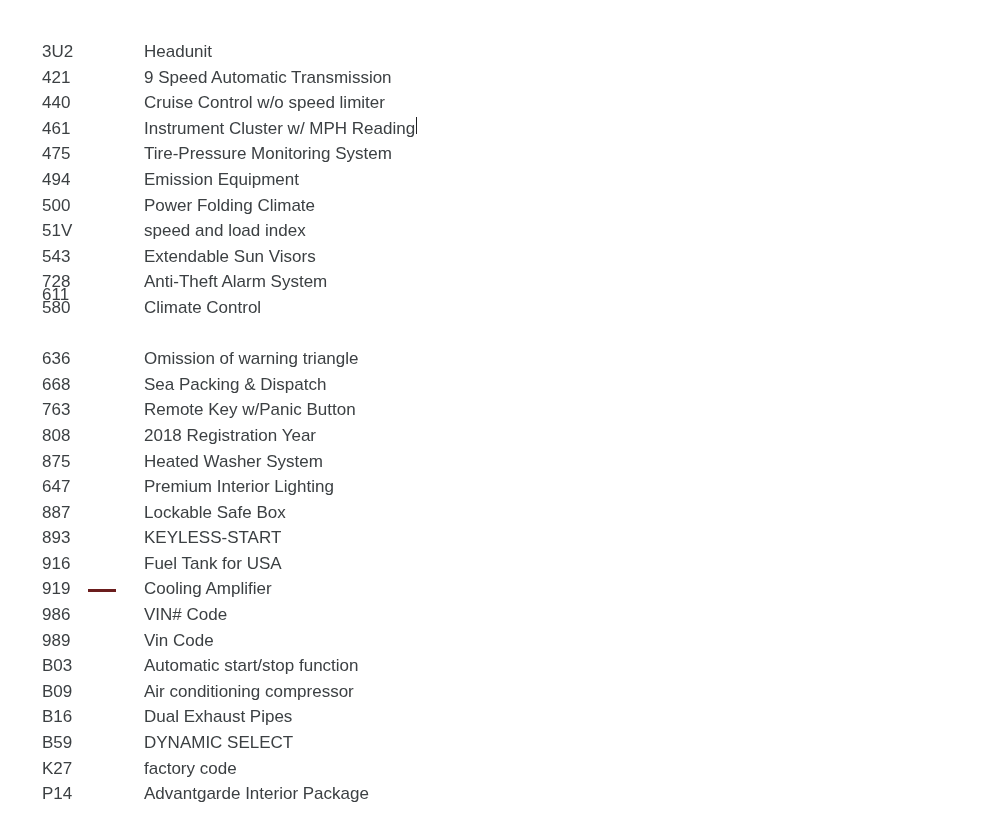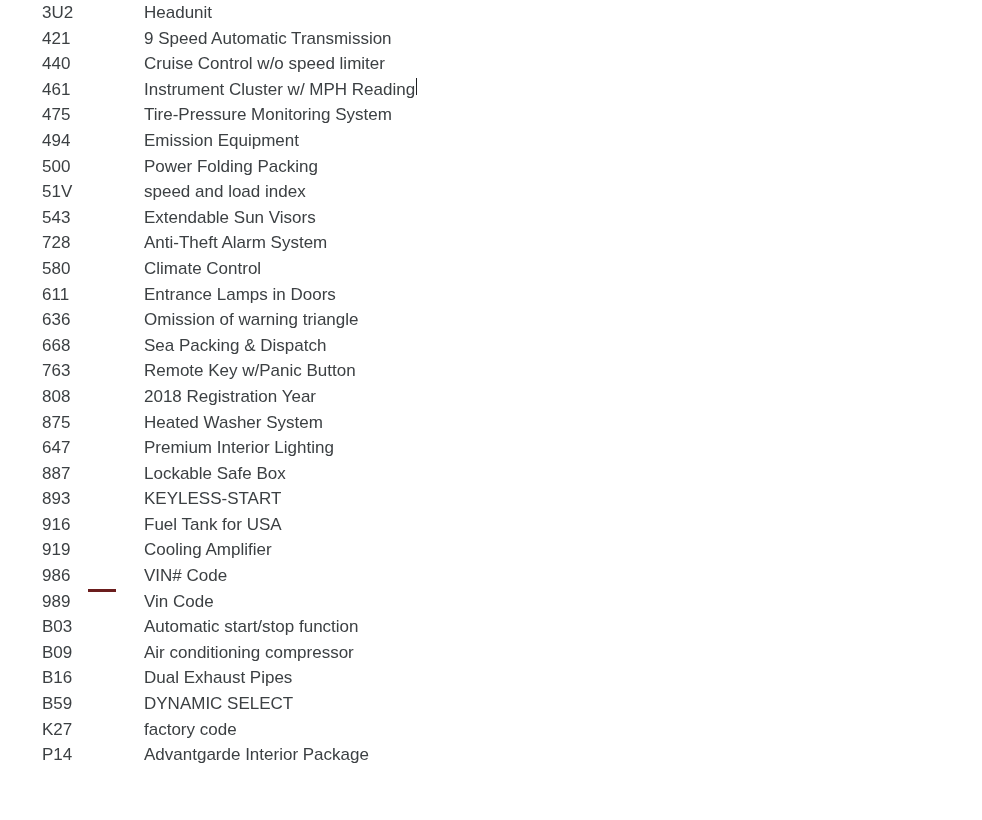--- a/index.html
+++ b/index.html
@@ -33,20 +33,21 @@
     cursor: text;
   }
   .code {
     margin-left: 42px;
     width: 102px;
     flex: 0 0 102px;
     white-space: pre;
   }
   .desc {
     white-space: pre;
+    margin-top: 39px;
   }
   .caret {
     display: inline-block;
     width: 1px;
     height: 17px;
     background: #202124;
     vertical-align: -3px;
     margin-left: 1px;
   }
   .clip-artifact {
@@ -89,21 +90,21 @@
     <span class="desc">Tire-Pressure Monitoring System</span>
   </div>
 
   <div class="row">
     <span class="code">494</span>
     <span class="desc">Emission Equipment</span>
   </div>
 
   <div class="row">
     <span class="code">500</span>
-    <span class="desc">Power Folding Packing</span>
+    <span class="desc">Power Folding Climate</span>
   </div>
 
   <div class="row">
     <span class="code">51V</span>
     <span class="desc">speed and load index</span>
   </div>
 
   <div class="row">
     <span class="code">543</span>
     <span class="desc">Extendable Sun Visors</span>
@@ -114,21 +115,20 @@
     <span class="desc">Anti-Theft Alarm System</span>
   </div>
 
   <div class="row">
     <span class="code">580</span>
     <span class="desc">Climate Control</span>
   </div>
 
   <div class="row">
     <span class="code">611</span>
-    <span class="desc">Entrance Lamps in Doors</span>
   </div>
 
   <div class="row">
     <span class="code">636</span>
     <span class="desc">Omission of warning triangle</span>
   </div>
 
   <div class="row">
     <span class="code">668</span>
     <span class="desc">Sea Packing &amp; Dispatch</span>

